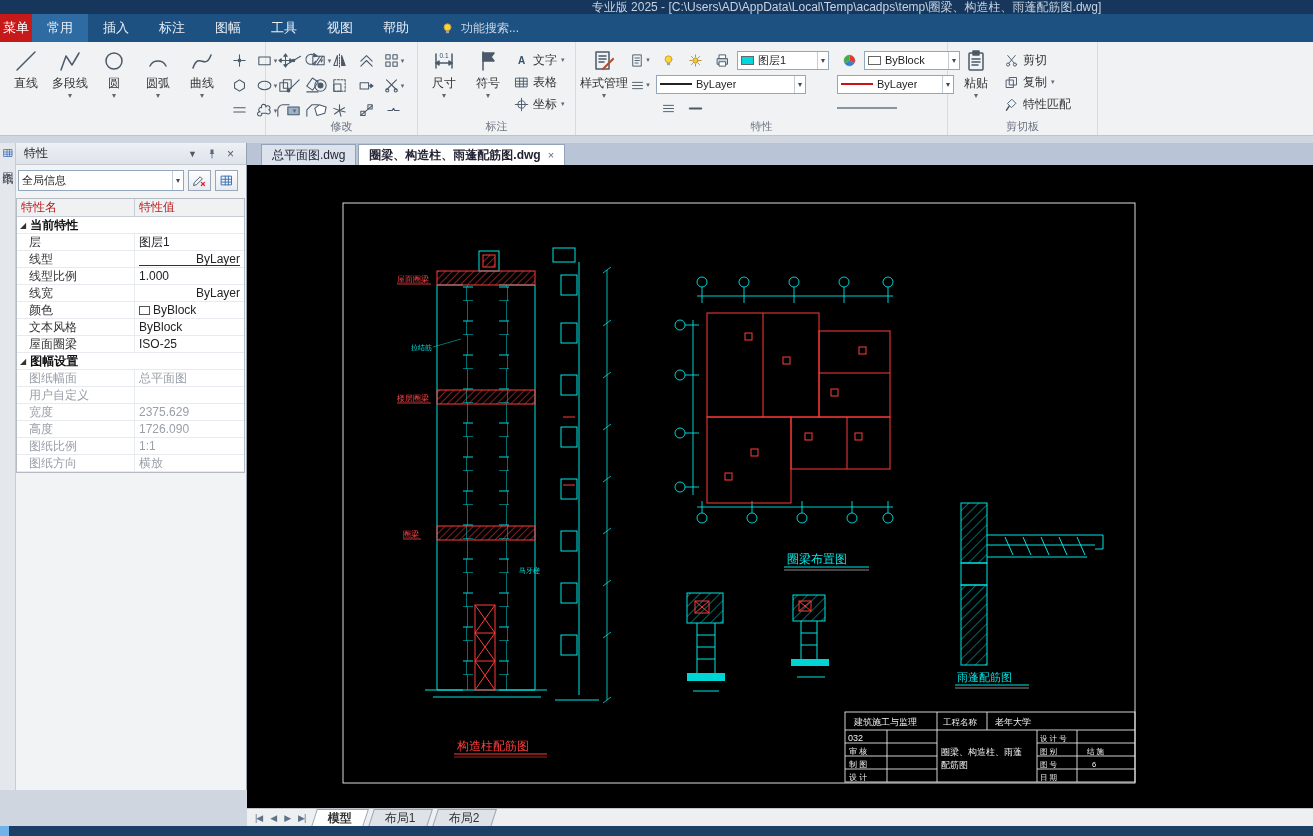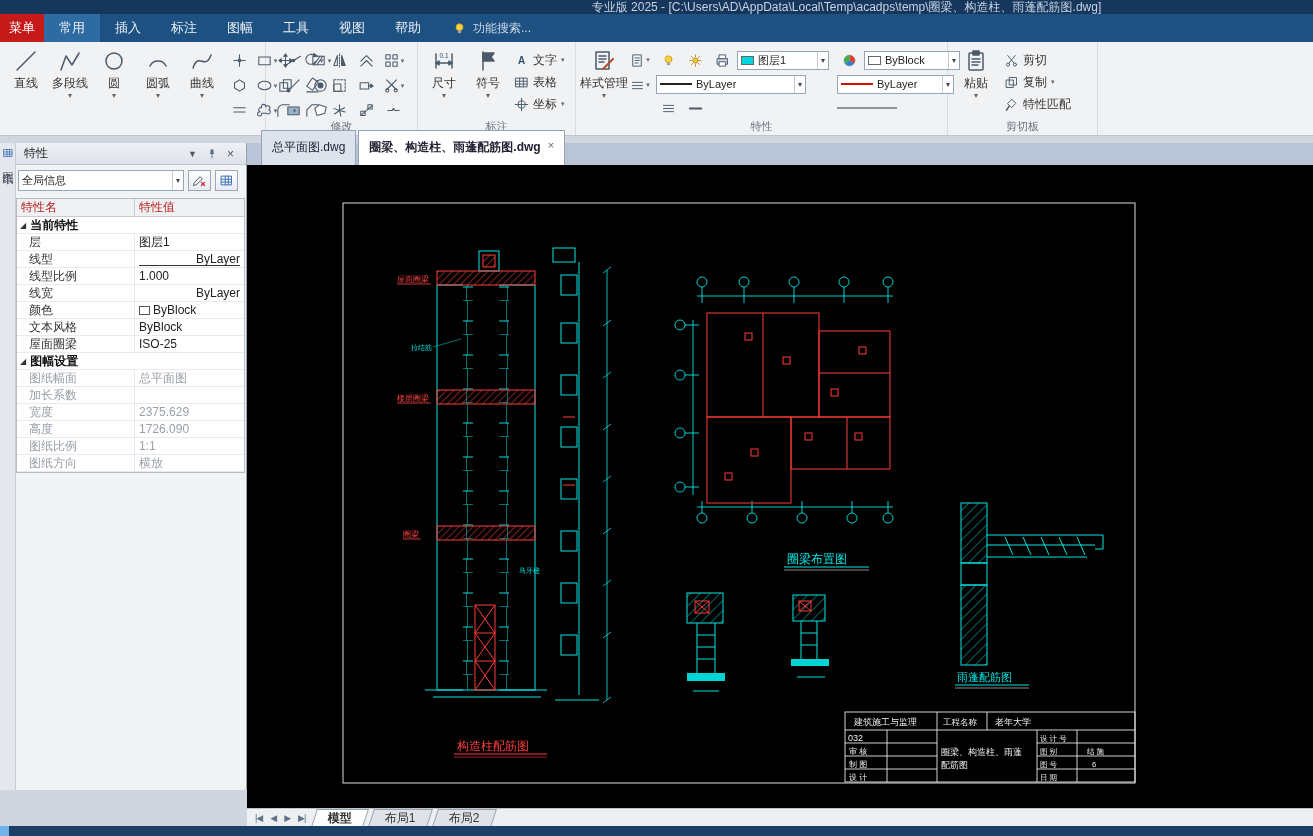--- a/index.html
+++ b/index.html
@@ -4,21 +4,21 @@
 <style>
   html,body{margin:0;padding:0}
   body{width:1313px;height:836px;position:relative;overflow:hidden;
        font-family:"Liberation Sans","DejaVu Sans",sans-serif;background:#cfd6df}
   
   #titlebar{position:absolute;left:0;top:0;width:100%;height:14px;background:#16365b;
     color:#c6d3e4;font-size:12px;line-height:14px;text-align:center;padding-left:380px;
     box-sizing:border-box;white-space:nowrap;overflow:hidden}
   
   #menubar{position:absolute;top:14px;left:0;width:100%;height:28px;background:#1d5181;display:flex;align-items:stretch}
-  .menu-btn{width:44px;background:#c61a1a;color:#fff;font-size:13px;display:flex;align-items:center;justify-content:center}
+  .menu-btn{width:32px;background:#c61a1a;color:#fff;font-size:13px;display:flex;align-items:center;justify-content:center}
   #menu-tabs{display:flex}
   .mtab{padding:0 15px;color:#e8eef6;font-size:13px;display:flex;align-items:center;cursor:default}
   .mtab.active{background:#2f6ba3}
   .msearch{margin-left:16px;display:flex;align-items:center;gap:6px;color:#c9d6e6;font-size:12px}
   
   #ribbon{position:absolute;top:42px;left:0;width:100%;height:94px;background:#f1f2f4;
     border-bottom:1px solid #bfc5cd;display:flex;box-sizing:border-box}
   .rgroup{position:relative;height:100%;border-right:1px solid #d8dbdf;display:flex;
     align-items:flex-start;padding:2px 4px 14px 4px;box-sizing:border-box}
   .rlabel{position:absolute;left:0;right:0;bottom:1px;text-align:center;font-size:11px;color:#6b7280}
@@ -71,21 +71,21 @@
   .tri{font-size:8px;color:#333}
   .pn{width:118px;padding-left:12px;border-right:1px solid #e7eaee;box-sizing:border-box;color:#333;height:100%;display:flex;align-items:center;white-space:nowrap}
   .pv{flex:1;padding:0 4px;display:flex;align-items:center;gap:3px;color:#222;position:relative;height:100%;white-space:nowrap}
   .pdis .pn,.pdis .pv{color:#9aa0a8}
   .pright2 .pv{justify-content:flex-end}
   .pline .pv::after{content:"";position:absolute;left:4px;right:4px;bottom:1px;border-bottom:1px solid #333}
   .swatch{width:11px;height:9px;border:1px solid #555;box-sizing:border-box;flex:none}
   
   #doc-tabbar{position:absolute;left:247px;top:143px;width:1066px;height:22px;background:#b9c5d6;
     display:flex;align-items:flex-end;padding-left:14px;box-sizing:border-box;gap:2px}
-  .dtab{height:35px;display:flex;align-items:flex-start;padding:8px 10px;font-size:12px;background:#dce3ed;
+  .dtab{height:21px;display:flex;align-items:center;padding:8px 10px;font-size:12px;background:#dce3ed;
     border:1px solid #93a2b6;border-bottom:none;color:#223;gap:7px;white-space:nowrap;box-sizing:border-box}
   .dtab.active{background:#fff;font-weight:bold}
   .dclose{color:#667;font-size:11px;font-weight:normal}
   
   #canvas{position:absolute;left:247px;top:165px;width:1066px;height:643px;background:#000}
   #dwg text{stroke:none;font-family:"Liberation Sans","DejaVu Sans",sans-serif}
   
   #layout-bar{position:absolute;left:247px;top:808px;width:1066px;height:18px;background:#edeff1;
     border-top:1px solid #bfc4ca;display:flex;align-items:center;font-size:12px;color:#333;padding-left:4px;box-sizing:border-box}
   .lnav{color:#5f7288;font-size:9px;padding:0 4px;letter-spacing:-1px}
@@ -784,21 +784,21 @@
           <span class="tri">◢</span>
           <span class="gname">图幅设置</span>
         </div>
         <div class="prow2 pitem pdis">
           <div class="pn">图纸幅面</div>
           <div class="pv">
             <span>总平面图</span>
           </div>
         </div>
         <div class="prow2 pitem pdis">
-          <div class="pn">加长系数</div>
+          <div class="pn">用户自定义</div>
           <div class="pv">
             <span></span>
           </div>
         </div>
         <div class="prow2 pitem pdis">
           <div class="pn">宽度</div>
           <div class="pv">
             <span>2375.629</span>
           </div>
         </div>

